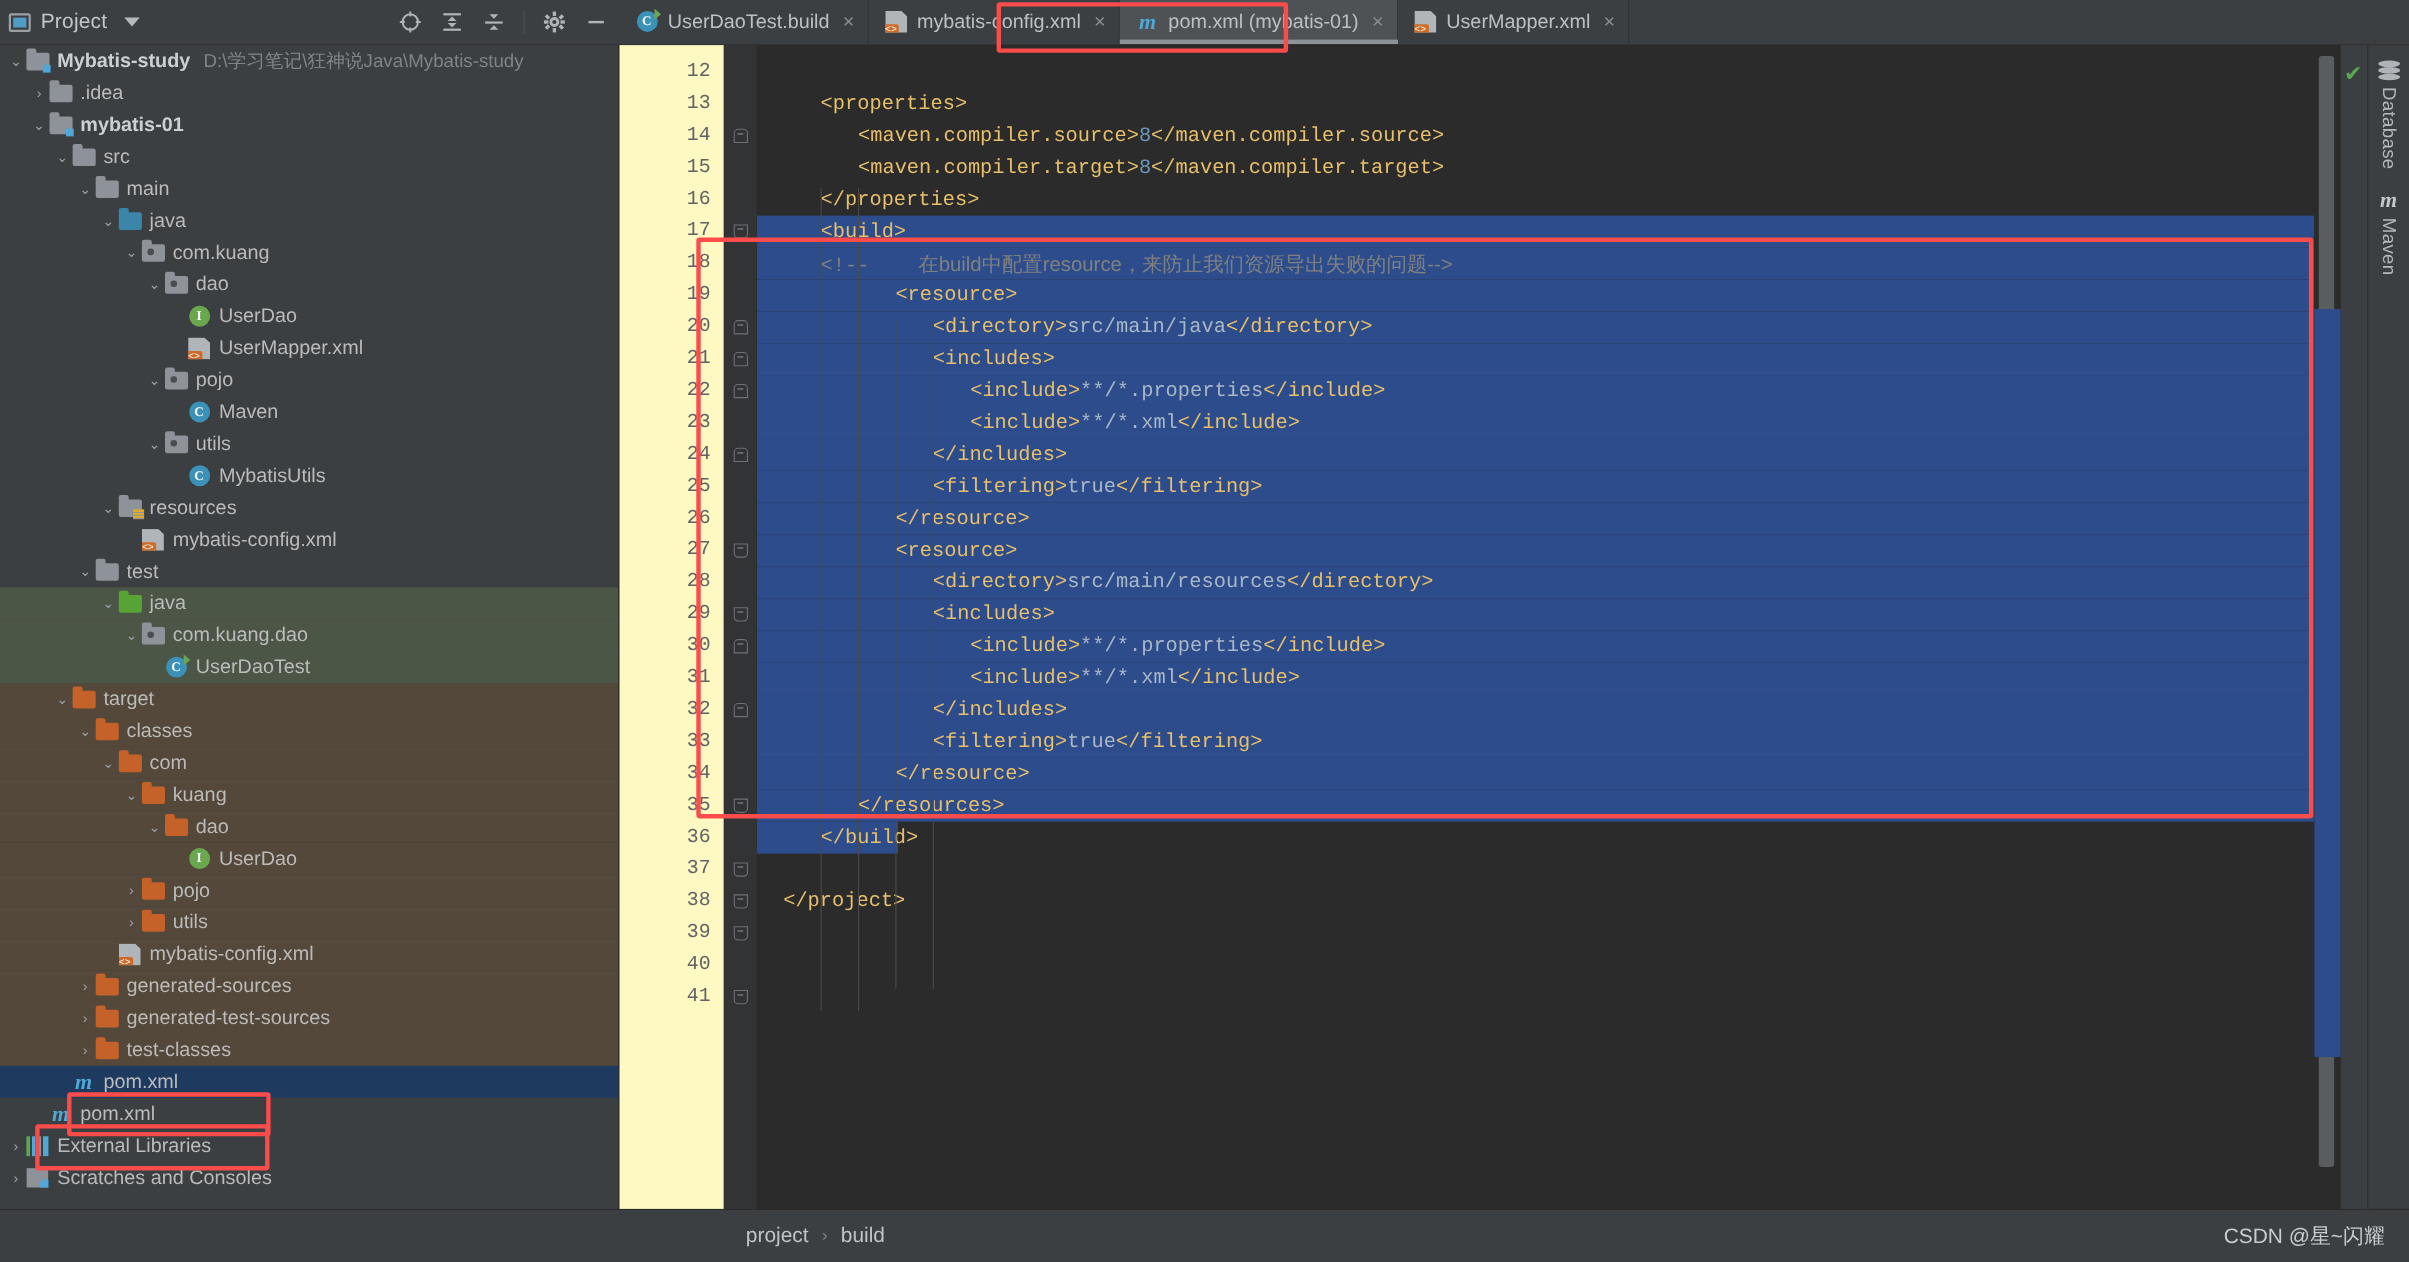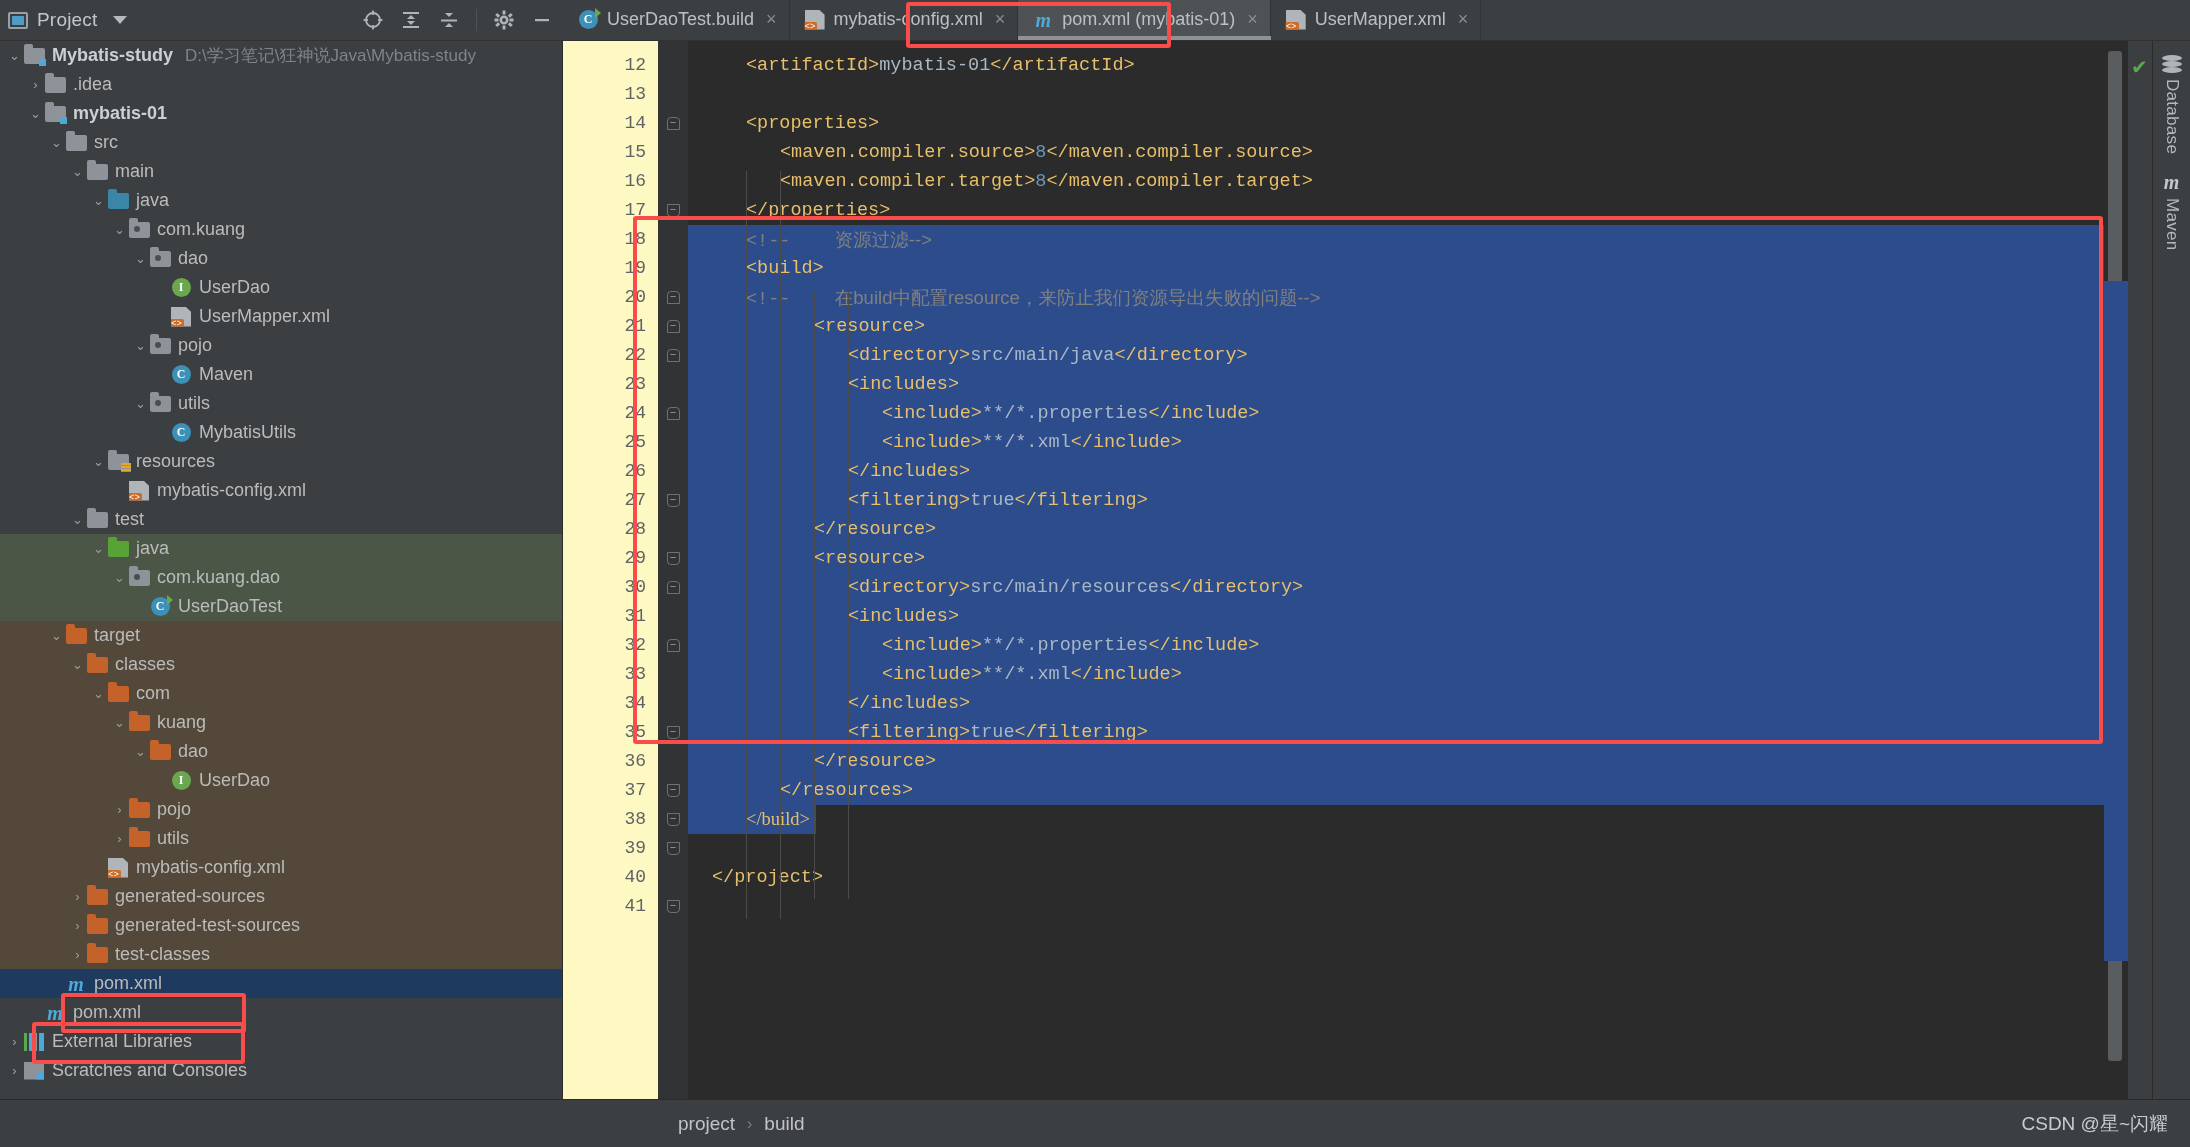--- a/index.html
+++ b/index.html
@@ -641,47 +641,45 @@
             </div>
             <div class="foldm">
               <span class="fold-ic" style="border-radius: 0px 0px 4px 4px;">−</span>
             </div>
             <div class="foldm"></div>
             <div class="foldm">
               <span class="fold-ic" style="border-radius: 0px 0px 4px 4px;">−</span>
             </div>
           </div>
         <div class="code" id="code">
-            <div class="cline" style="padding-left: 58px;"><span class="tag">&lt;artifactId&gt;</span><span class="txt">mybatis-01</span><span class="tag">&lt;/artifactId&gt;</span></div>
             <div class="cline" style="padding-left: 24px;">&nbsp;</div>
             <div class="cline" style="padding-left: 58px;"><span class="tag">&lt;properties&gt;</span></div>
             <div class="cline" style="padding-left: 92px;"><span class="tag">&lt;maven.compiler.source&gt;</span><span class="num">8</span><span class="tag">&lt;/maven.compiler.source&gt;</span></div>
             <div class="cline" style="padding-left: 92px;"><span class="tag">&lt;maven.compiler.target&gt;</span><span class="num">8</span><span class="tag">&lt;/maven.compiler.target&gt;</span></div>
             <div class="cline" style="padding-left: 58px;"><span class="tag">&lt;/properties&gt;</span></div>
-            <div class="cline sel" style="padding-left: 58px;"><span class="cmt">&lt;!--    </span><span class="cmt-cn">资源过滤--&gt;</span></div>
             <div class="cline sel" style="padding-left: 58px;"><span class="tag">&lt;build&gt;</span></div>
             <div class="cline sel" style="padding-left: 58px;"><span class="cmt">&lt;!--    </span><span class="cmt-cn">在build中配置resource，来防止我们资源导出失败的问题--&gt;</span></div>
             <div class="cline sel" style="padding-left: 126px;"><span class="tag">&lt;resource&gt;</span></div>
             <div class="cline sel" style="padding-left: 160px;"><span class="tag">&lt;directory&gt;</span><span class="txt">src/main/java</span><span class="tag">&lt;/directory&gt;</span></div>
             <div class="cline sel" style="padding-left: 160px;"><span class="tag">&lt;includes&gt;</span></div>
             <div class="cline sel" style="padding-left: 194px;"><span class="tag">&lt;include&gt;</span><span class="txt">**/*.properties</span><span class="tag">&lt;/include&gt;</span></div>
             <div class="cline sel" style="padding-left: 194px;"><span class="tag">&lt;include&gt;</span><span class="txt">**/*.xml</span><span class="tag">&lt;/include&gt;</span></div>
             <div class="cline sel" style="padding-left: 160px;"><span class="tag">&lt;/includes&gt;</span></div>
             <div class="cline sel" style="padding-left: 160px;"><span class="tag">&lt;filtering&gt;</span><span class="txt">true</span><span class="tag">&lt;/filtering&gt;</span></div>
             <div class="cline sel" style="padding-left: 126px;"><span class="tag">&lt;/resource&gt;</span></div>
             <div class="cline sel" style="padding-left: 126px;"><span class="tag">&lt;resource&gt;</span></div>
             <div class="cline sel" style="padding-left: 160px;"><span class="tag">&lt;directory&gt;</span><span class="txt">src/main/resources</span><span class="tag">&lt;/directory&gt;</span></div>
             <div class="cline sel" style="padding-left: 160px;"><span class="tag">&lt;includes&gt;</span></div>
             <div class="cline sel" style="padding-left: 194px;"><span class="tag">&lt;include&gt;</span><span class="txt">**/*.properties</span><span class="tag">&lt;/include&gt;</span></div>
             <div class="cline sel" style="padding-left: 194px;"><span class="tag">&lt;include&gt;</span><span class="txt">**/*.xml</span><span class="tag">&lt;/include&gt;</span></div>
             <div class="cline sel" style="padding-left: 160px;"><span class="tag">&lt;/includes&gt;</span></div>
             <div class="cline sel" style="padding-left: 160px;"><span class="tag">&lt;filtering&gt;</span><span class="txt">true</span><span class="tag">&lt;/filtering&gt;</span></div>
             <div class="cline sel" style="padding-left: 126px;"><span class="tag">&lt;/resource&gt;</span></div>
             <div class="cline sel" style="padding-left: 92px;"><span class="tag">&lt;/resources&gt;</span></div>
-            <div class="cline sel-part" style="padding-left: 58px; font-family: Liberation Serif, serif;"><span class="tag">&lt;/build&gt;</span></div>
+            <div class="cline sel-part" style="padding-left: 58px;"><span class="tag">&lt;/build&gt;</span></div>
             <div class="cline" style="padding-left: 24px;">&nbsp;</div>
             <div class="cline" style="padding-left: 24px;"><span class="tag">&lt;/project&gt;</span></div>
             <div class="indent-guide" style="left: 58px; top: 130px; bottom: 180px;"></div>
             <div class="indent-guide" style="left: 92px; top: 130px; bottom: 180px;"></div>
             <div class="indent-guide" style="left: 126px; top: 250px; bottom: 200px;"></div>
             <div class="indent-guide" style="left: 160px; top: 250px; bottom: 200px;"></div>
           </div>
         <div class="right-rail">
           <div class="rail-scroll" style="top:10px;height:1010px;"></div>
           <div class="rail-blue" style="top:240px;height:680px;"></div>

